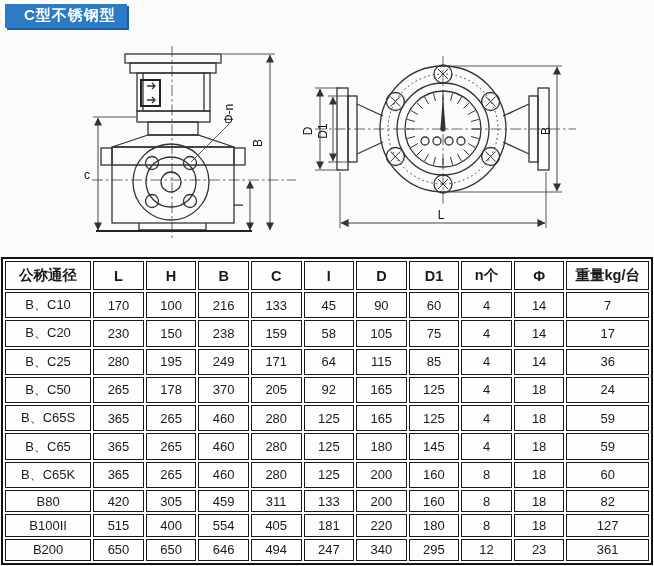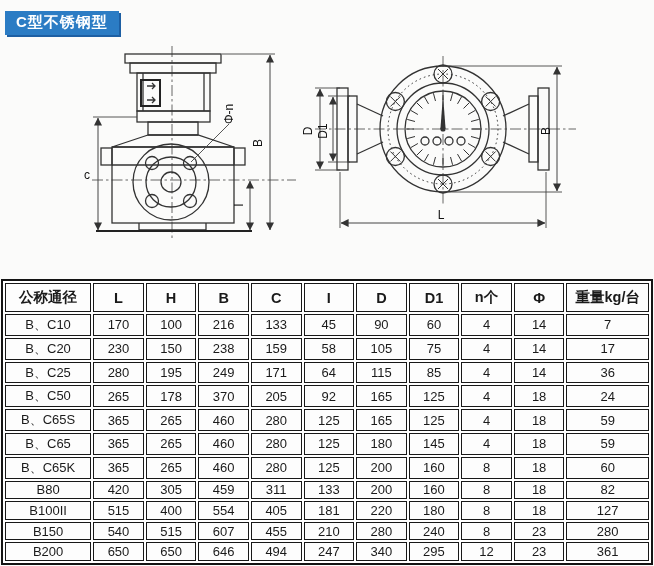--- a/index.html
+++ b/index.html
@@ -3,39 +3,39 @@
 <meta charset="utf-8">
 <style>
   html,body{margin:0;padding:0;}
   body{
     width:654px;height:566px;overflow:hidden;position:relative;
     background:#fbfbfa;
     font-family:"Liberation Sans","DejaVu Sans",sans-serif;
     color:#1a1a1a;
   }
   .badge{
-    position:absolute;left:5px;top:11px;z-index:5;
+    position:absolute;left:5px;top:4px;z-index:5;
     background:#2b7cc4;color:#ffffff;
     font-size:15px;font-weight:bold;letter-spacing:1px;
-    padding:2px 11px 3px 11px;
+    padding:2px 11px 3px 19px;
     box-shadow:2px 2px 0 #1d5fa3;
   }
   svg.drawings{position:absolute;left:0;top:0;}
   .ln{stroke:#333;fill:none;stroke-width:1.3;}
   .lnthick{stroke:#222;fill:none;stroke-width:2;}
   .cl{stroke:#555;stroke-width:0.9;fill:none;stroke-dasharray:11 3 2.5 3;}
   .dim{stroke:#444;stroke-width:1;fill:none;marker-start:url(#arr);marker-end:url(#arr);}
   .ext{stroke:#444;stroke-width:0.9;fill:none;}
   .dot{stroke:#333;stroke-width:1;fill:none;stroke-dasharray:1.6 3;}
   .lbl{font-size:12px;fill:#111;font-family:"Liberation Sans","DejaVu Sans",sans-serif;}
   .ticks line, .bolts line{stroke:#333;stroke-width:1;}
   .bolts circle{stroke:#333;stroke-width:1.3;fill:none;}
   .tablewrap{
     position:absolute;left:1px;right:1px;top:257px;bottom:1px;
-    border:2px solid #141414;background:#fff;margin-top:22px;
+    border:2px solid #141414;background:#fff;
   }
   table{width:100%;height:100%;border-collapse:separate;border-spacing:2px;table-layout:fixed;}
   th,td{border:1.4px solid #181818;text-align:center;vertical-align:middle;padding:0;background:#fdfdfd;overflow:hidden;white-space:nowrap;}
   th{font-size:14.5px;font-weight:bold;height:27px;}
   td{font-size:13px;font-weight:500;}
 </style>
 </head>
 <body>
 
 <div class="badge">C型不锈钢型</div>
@@ -344,33 +344,20 @@
           <td>554</td>
           <td>405</td>
           <td>181</td>
           <td>220</td>
           <td>180</td>
           <td>8</td>
           <td>18</td>
           <td>127</td>
         </tr>
         <tr>
-          <td>B150</td>
-          <td>540</td>
-          <td>515</td>
-          <td>607</td>
-          <td>455</td>
-          <td>210</td>
-          <td>280</td>
-          <td>240</td>
-          <td>8</td>
-          <td>23</td>
-          <td>280</td>
-        </tr>
-        <tr>
           <td>B200</td>
           <td>650</td>
           <td>650</td>
           <td>646</td>
           <td>494</td>
           <td>247</td>
           <td>340</td>
           <td>295</td>
           <td>12</td>
           <td>23</td>

